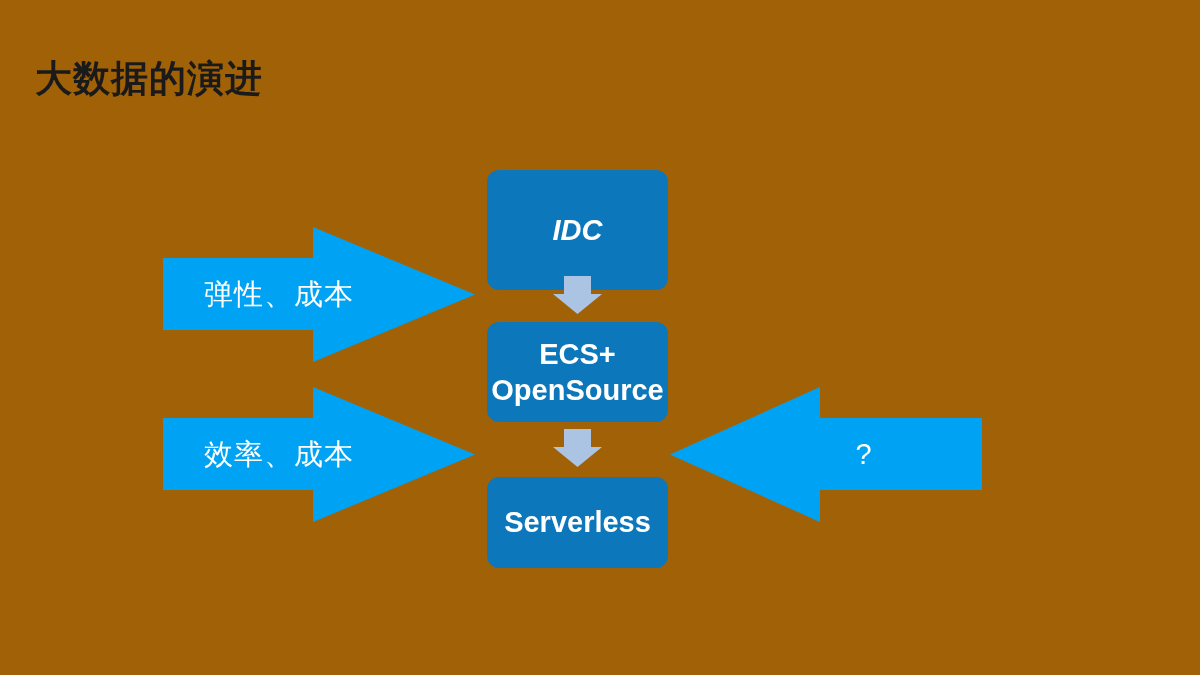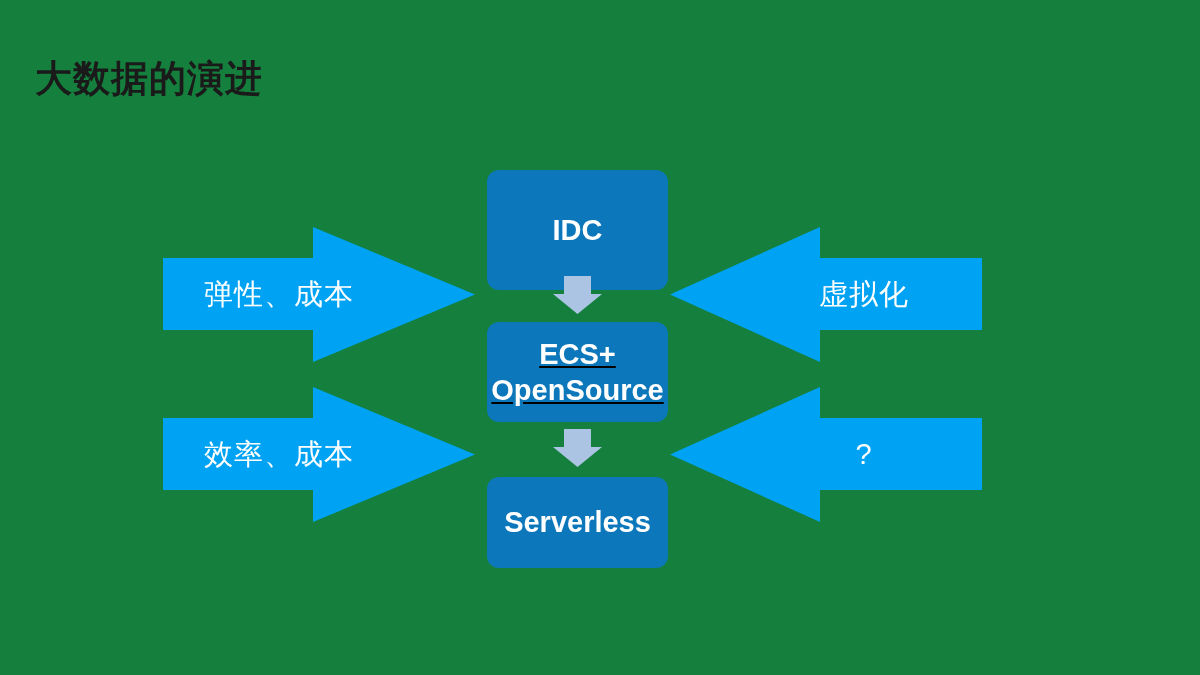--- a/index.html
+++ b/index.html
@@ -10,21 +10,21 @@
   body {
     width: 1200px;
     height: 675px;
     position: relative;
     overflow: hidden;
     font-family: "Liberation Sans", sans-serif;
   }
   .slide {
     position: absolute;
     inset: 0;
-    background: #15803d;
+    background: #a16207;
   }
   .title {
     position: absolute;
     left: 35px;
     top: 58px;
     margin: 0;
     font-size: 37px;
     line-height: 1.15;
     font-weight: 600;
     letter-spacing: 1px;
@@ -42,22 +42,22 @@
     justify-content: center;
     text-align: center;
   }
   .stage-box .stage-label {
     color: var(--label-white, #ffffff);
     font-weight: 700;
     font-size: 29px;
     line-height: 1.25;
     white-space: pre-line;
   }
-  .stage-1 { top: 170px; height: 120px; }
-  .stage-2 { top: 322px; height: 100px; text-decoration: underline; }
+  .stage-1 { top: 170px; height: 120px; font-style: italic; }
+  .stage-2 { top: 322px; height: 100px; }
   .stage-3 { top: 477px; height: 91px; }
 
   
   .down-arrow {
     position: absolute;
     left: 553px;
     width: 49px;
     height: 38px;
   }
   .down-arrow svg { display: block; width: 100%; height: 100%; }
@@ -110,26 +110,20 @@
     <div class="arrow-label">效率、成本</div>
   </div>
 
   <div class="side-arrow left-arrow row-1">
     <svg viewBox="0 0 312 135" preserveAspectRatio="none" aria-hidden="true">
       <polygon points="0,31 150,31 150,0 312,67.5 150,135 150,103 0,103"></polygon>
     </svg>
     <div class="arrow-label">弹性、成本</div>
   </div>
 
-  <div class="side-arrow right-arrow row-1">
-    <svg viewBox="0 0 312 135" preserveAspectRatio="none" aria-hidden="true">
-      <polygon points="0,67.5 150,0 150,31 312,31 312,103 150,103 150,135"></polygon>
-    </svg>
-    <div class="arrow-label">虚拟化</div>
-  </div>
 
   <div class="side-arrow right-arrow row-2">
     <svg viewBox="0 0 312 135" preserveAspectRatio="none" aria-hidden="true">
       <polygon points="0,67.5 150,0 150,31 312,31 312,103 150,103 150,135"></polygon>
     </svg>
     <div class="arrow-label">?</div>
   </div>
 
   <div class="stage-box stage-1">
     <span class="stage-label">IDC</span>

